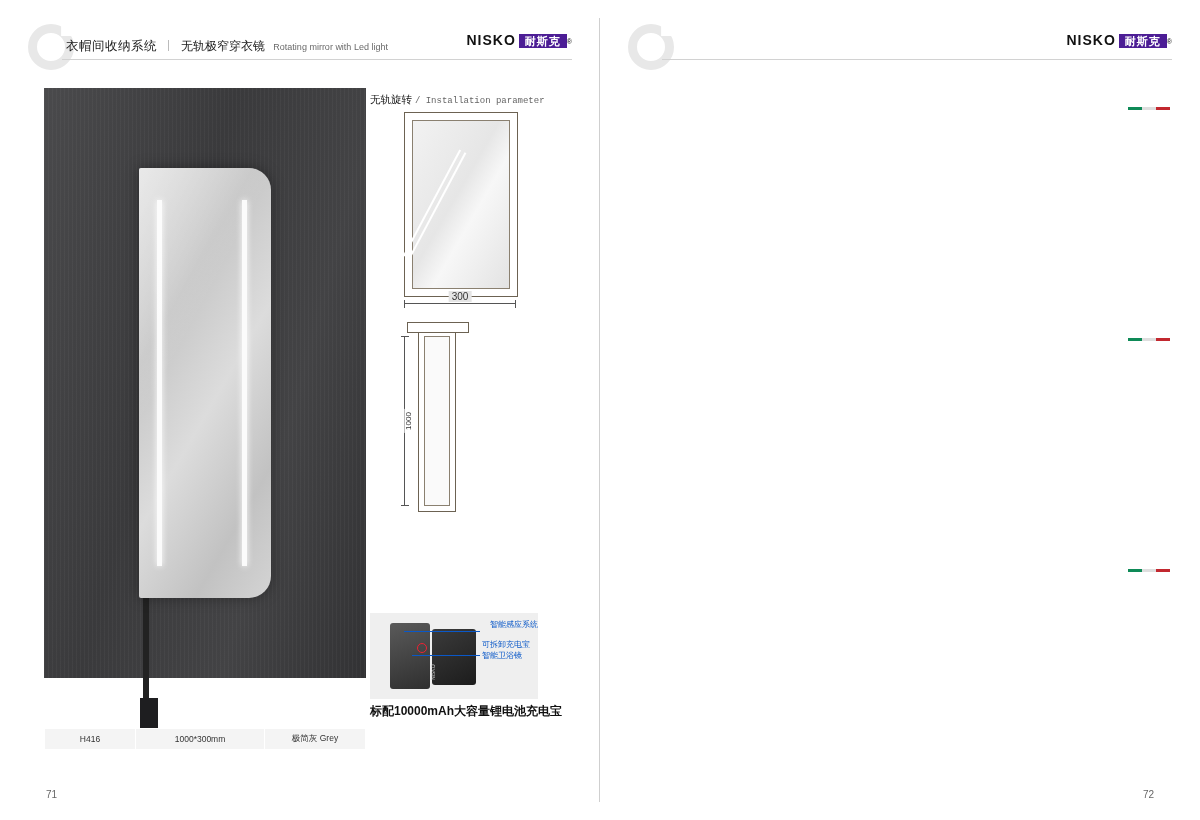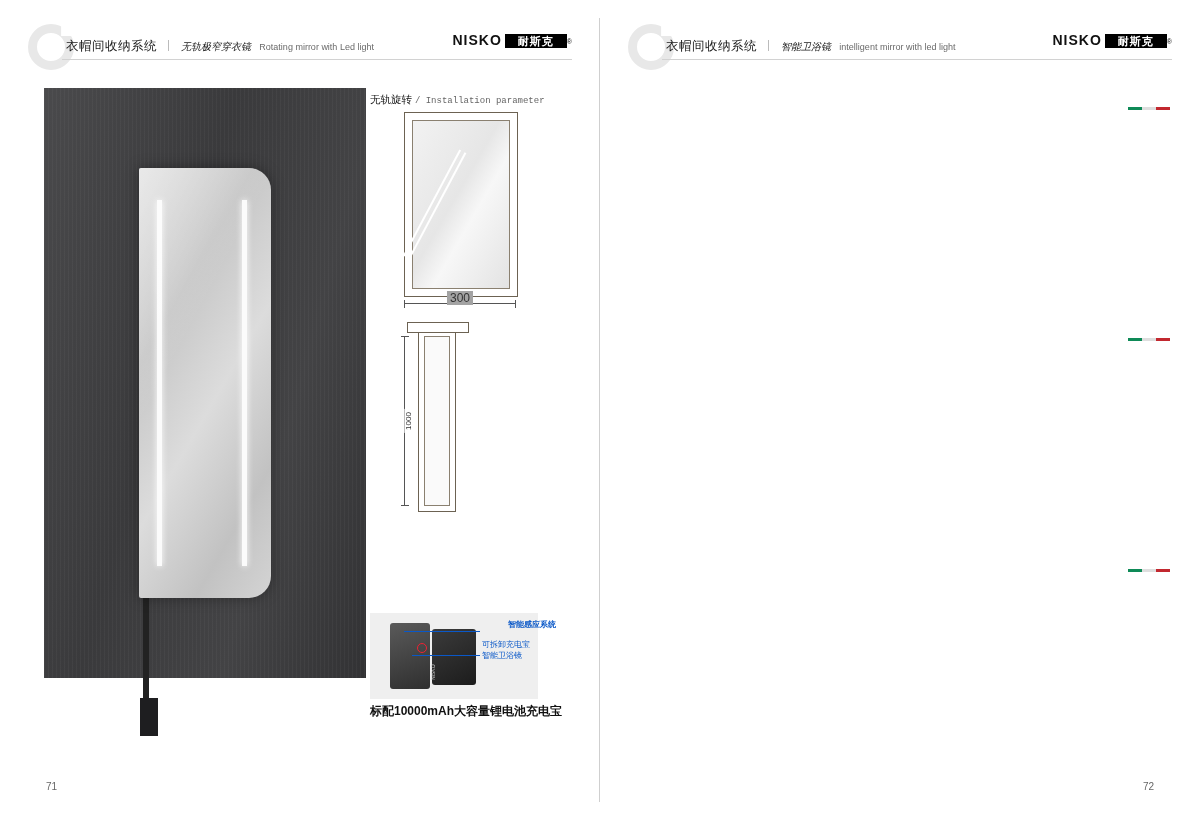--- a/index.html
+++ b/index.html
@@ -20,26 +20,26 @@
   .hdr .cmark{
     position:absolute;left:0;top:-4px;
     width:46px;height:46px;border-radius:50%;
     border:9px solid #e8e8e8;
     clip-path:polygon(0 0,72% 0,72% 26%,100% 26%,100% 100%,0 100%);
     box-sizing:border-box;
   }
   .hdr-txt{position:absolute;left:38px;top:8px;white-space:nowrap;}
   .hdr-cn{font-size:12.5px;color:#1a1a1a;letter-spacing:.5px;margin-top:20px;}
   .hdr-bar{display:inline-block;width:1px;height:11px;background:#bbb;margin:0 7px;vertical-align:-1px;}
-  .hdr-cn2{font-size:10px;color:#1a1a1a;font-style:italic;}
+  .hdr-cn2{font-size:12px;color:#1a1a1a;}
   .hdr-en{font-size:9px;color:#6a6a6a;margin-left:4px;}
   .hdr-rule{position:absolute;left:34px;right:0;top:31px;height:1px;background:#d2d2d2;}
   .brand{position:absolute;right:0;top:4px;font-size:0;white-space:nowrap;}
   .brand .bn{font-size:14px;font-weight:bold;letter-spacing:1px;color:#111;font-family:"Liberation Sans",sans-serif;}
-  .brand .bc{font-size:11px;font-weight:bold;background:#000000;color:#fff;padding:1px 13px;margin-left:3px;letter-spacing:1px;}
+  .brand .bc{font-size:11px;font-weight:bold;background:#4c1d95;color:#fff;padding:1px 6px;margin-left:3px;letter-spacing:1px;}
   .brand .bs{font-size:7px;vertical-align:super;color:#111;}
 
   
   .photo-main{
     position:absolute;left:44px;top:88px;width:322px;height:590px;
     background:
       repeating-linear-gradient(90deg,rgba(255,255,255,.035) 0 1px,rgba(0,0,0,0) 1px 4px),
       linear-gradient(105deg,#4a4a4c 0%,#3a3a3c 40%,#434345 70%,#323234 100%);
   }
   .mirror{
@@ -65,51 +65,51 @@
   .cap-en{font-size:11px;color:#555;margin-left:6px;}
 
   
   .spec{position:absolute;border-collapse:collapse;font-size:8.5px;}
   .spec th{background:#e3e3e3;color:#333;font-weight:normal;border:1px solid #fff;padding:4px 0;}
   .spec td{background:#f4f4f4;color:#333;border:1px solid #fff;padding:4px 0;text-align:center;}
   .spec-left{left:44px;top:728px;width:322px;}
   .spec-left th:nth-child(1),.spec-left td:nth-child(1){width:90px;}
   .spec-left th:nth-child(2),.spec-left td:nth-child(2){width:128px;}
 
-  .pno{position:absolute;bottom:28px;font-size:10px;color:#666;}
+  .pno{position:absolute;bottom:20px;font-size:10px;color:#666;}
   .pno.l{left:46px;} .pno.r{right:46px;}
 
   
   .inst-t{position:absolute;left:370px;top:93px;font-size:10.5px;color:#111;}
   .inst-t .en{font-size:9px;color:#666;font-family:Liberation Mono, monospace;}
   .dwg1{position:absolute;left:404px;top:112px;width:112px;height:183px;border:1.5px solid #6c6252;background:#fff;}
   .dwg1 .inner{position:absolute;left:7px;top:7px;right:7px;bottom:7px;border:1px solid #8a8070;
     background:linear-gradient(120deg,#f2f2f2 0%,#e6e6e6 45%,#f7f7f7 60%,#e3e3e3 100%);}
   .dwg1 .shine{position:absolute;left:18px;top:22px;width:2px;height:120px;background:#fff;transform:rotate(28deg);box-shadow:6px 0 0 #fff;}
   .dim-h{position:absolute;left:404px;top:303px;width:112px;border-top:1px solid #555;}
   .dim-h:before,.dim-h:after{content:"";position:absolute;top:-4px;width:1px;height:8px;background:#555;}
   .dim-h:before{left:0;} .dim-h:after{right:0;}
-  .dim-h span{position:absolute;left:50%;top:-13px;transform:translateX(-50%);font-size:12px;color:#333;background:#a3a3a3;padding:0 3px;}
+  .dim-h span{position:absolute;left:50%;top:-13px;transform:translateX(-50%);font-size:10px;color:#333;background:#e5e5e5;padding:0 3px;}
 
   .dwg2{position:absolute;left:418px;top:330px;width:36px;height:180px;border:1.5px solid #6c6252;background:#fff;}
   .dwg2 .i{position:absolute;left:5px;top:5px;right:5px;bottom:5px;border:1px solid #8a8070;background:#fafafa;}
   .dwg2 .cap{position:absolute;left:-12px;top:-9px;width:60px;height:9px;border:1.5px solid #6c6252;background:#fff;}
   .dim-v{position:absolute;left:404px;top:336px;height:170px;border-left:1px solid #555;}
   .dim-v:before,.dim-v:after{content:"";position:absolute;left:-4px;width:8px;height:1px;background:#555;}
   .dim-v:before{top:0;} .dim-v:after{bottom:0;}
   .dim-v span{position:absolute;left:-8px;top:50%;transform:translateY(-50%) rotate(-90deg);font-size:8px;color:#333;background:#fff;padding:0 3px;}
 
   
   .batt{position:absolute;left:370px;top:613px;width:168px;height:86px;background:#efefef;}
   .batt .dev{position:absolute;left:20px;top:10px;width:40px;height:66px;background:linear-gradient(160deg,#5a5a5a,#2f2f2f);border-radius:3px;}
   .batt .pack{position:absolute;left:62px;top:16px;width:44px;height:56px;background:linear-gradient(150deg,#3b3b3b,#1c1c1c);border-radius:3px;}
   .batt .pack .lbl{position:absolute;left:4px;bottom:5px;font-size:5px;color:#cfcfcf;transform:rotate(-90deg);transform-origin:left bottom;}
   .batt .dot{position:absolute;left:27px;top:20px;width:8px;height:8px;border-radius:50%;border:1.5px solid #e23;}
   .ann{position:absolute;font-size:8px;color:#0a58c8;white-space:nowrap;}
-  .ann1{left:508px;top:619px;font-weight:bold;}
+  .ann1{left:490px;top:619px;}
   .ann2{left:482px;top:639px;text-align:center;}
   .ann3{left:482px;top:650px;}
   .annline{position:absolute;height:1px;background:#0a58c8;}
   .al1{left:404px;top:631px;width:76px;}
   .al2{left:412px;top:655px;width:68px;}
   .batt-cap{position:absolute;left:370px;top:703px;font-size:12px;font-weight:bold;color:#111;}
 
   .accent{position:absolute;right:28px;width:44px;height:3px;}
   .accent span{display:inline-block;width:14px;height:3px;}
   .a-g{background:#0e8a57;} .a-w{background:#dedede;} .a-r{background:#c2282f;}
@@ -142,20 +142,25 @@
       <div class="arm bot"></div>
       <div class="mirror">
         <div class="led l"></div>
         <div class="led r"></div>
       </div>
     </div>
 
 
     <table class="spec spec-left">
       <tbody>
+      <tr>
+        <td>H416</td>
+        <td>1000*300mm</td>
+        <td>极简灰 Grey</td>
+      </tr>
     </tbody>
       </table>
 
     <div class="inst-t">
       <span>无轨旋转</span>
       <span class="en">/ Installation parameter</span>
     </div>
 
     <div class="dwg1">
       <div class="inner">
@@ -189,26 +194,20 @@
     <div class="ann ann3">智能卫浴镜</div>
     <div class="batt-cap">标配10000mAh大容量锂电池充电宝</div>
 
     <div class="pno l">71</div>
   </div>
 
   <div class="page">
 
     <div class="hdr" style="left:28px;right:28px;">
       <div class="cmark"></div>
-      <div class="hdr-txt">
-        <span class="hdr-cn">衣帽间收纳系统</span>
-        <span class="hdr-bar"></span>
-        <span class="hdr-cn2">智能卫浴镜</span>
-        <span class="hdr-en">intelligent mirror with led light</span>
-      </div>
       <div class="hdr-rule"></div>
       <div class="brand">
         <span class="bn">NISKO</span><span class="bc">耐斯克</span><span class="bs">®</span>
       </div>
     </div>
 
     <div class="accent" style="top:96px;">
       <span class="a-g"></span><span class="a-w"></span><span class="a-r"></span>
     </div>
 

